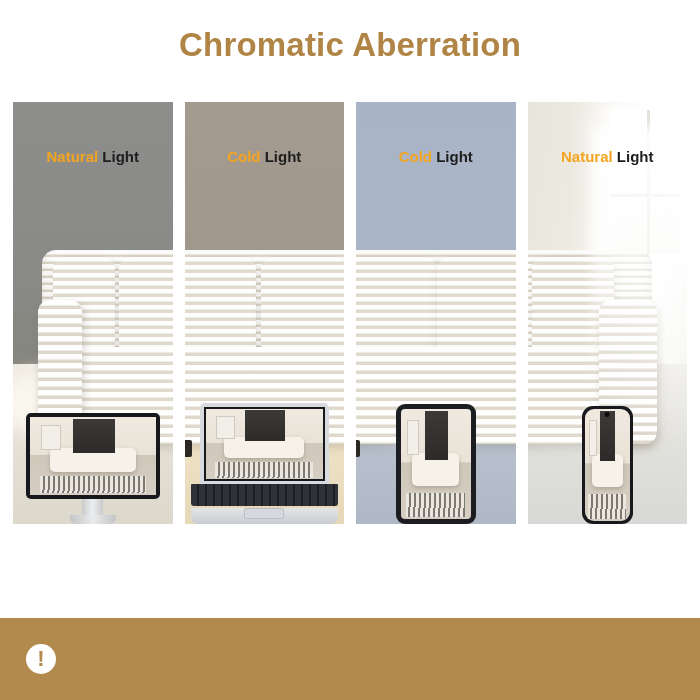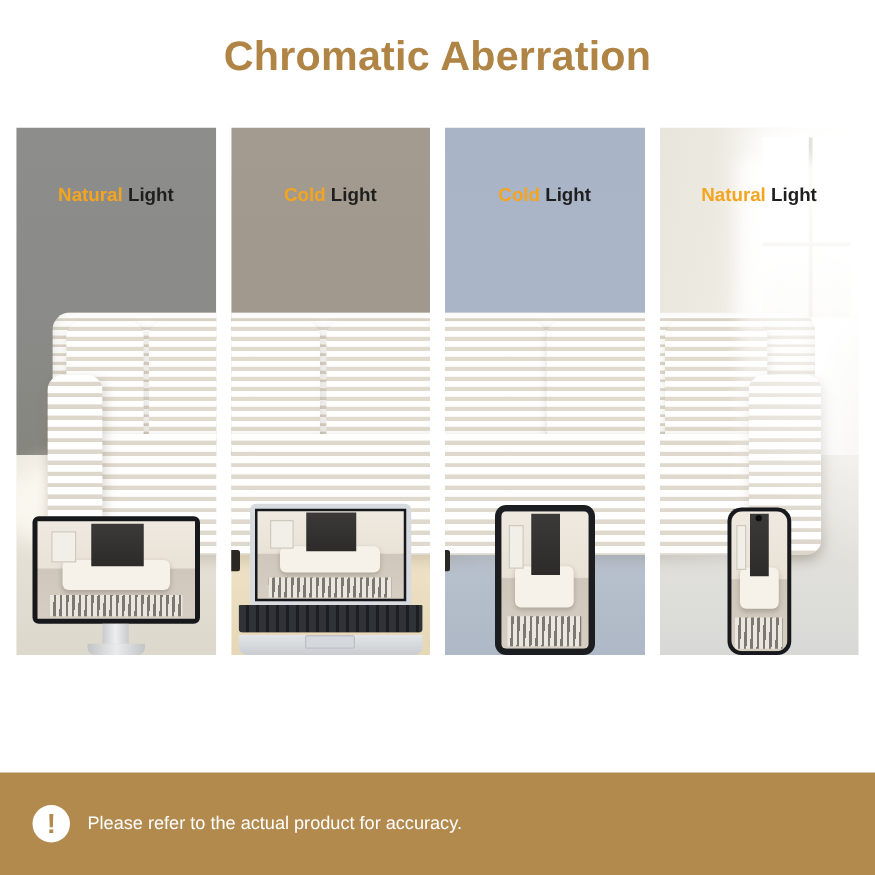--- a/index.html
+++ b/index.html
@@ -531,15 +531,14 @@
     </div>
   </div>
 
 </div>
 
 <div class="notice">
   <div class="notice-icon">
     <span>!</span>
   </div>
   <div class="notice-text">
-    <div>Please refer to the actual product for accuracy.</div>
   </div>
 </div>
 
 </body></html>

